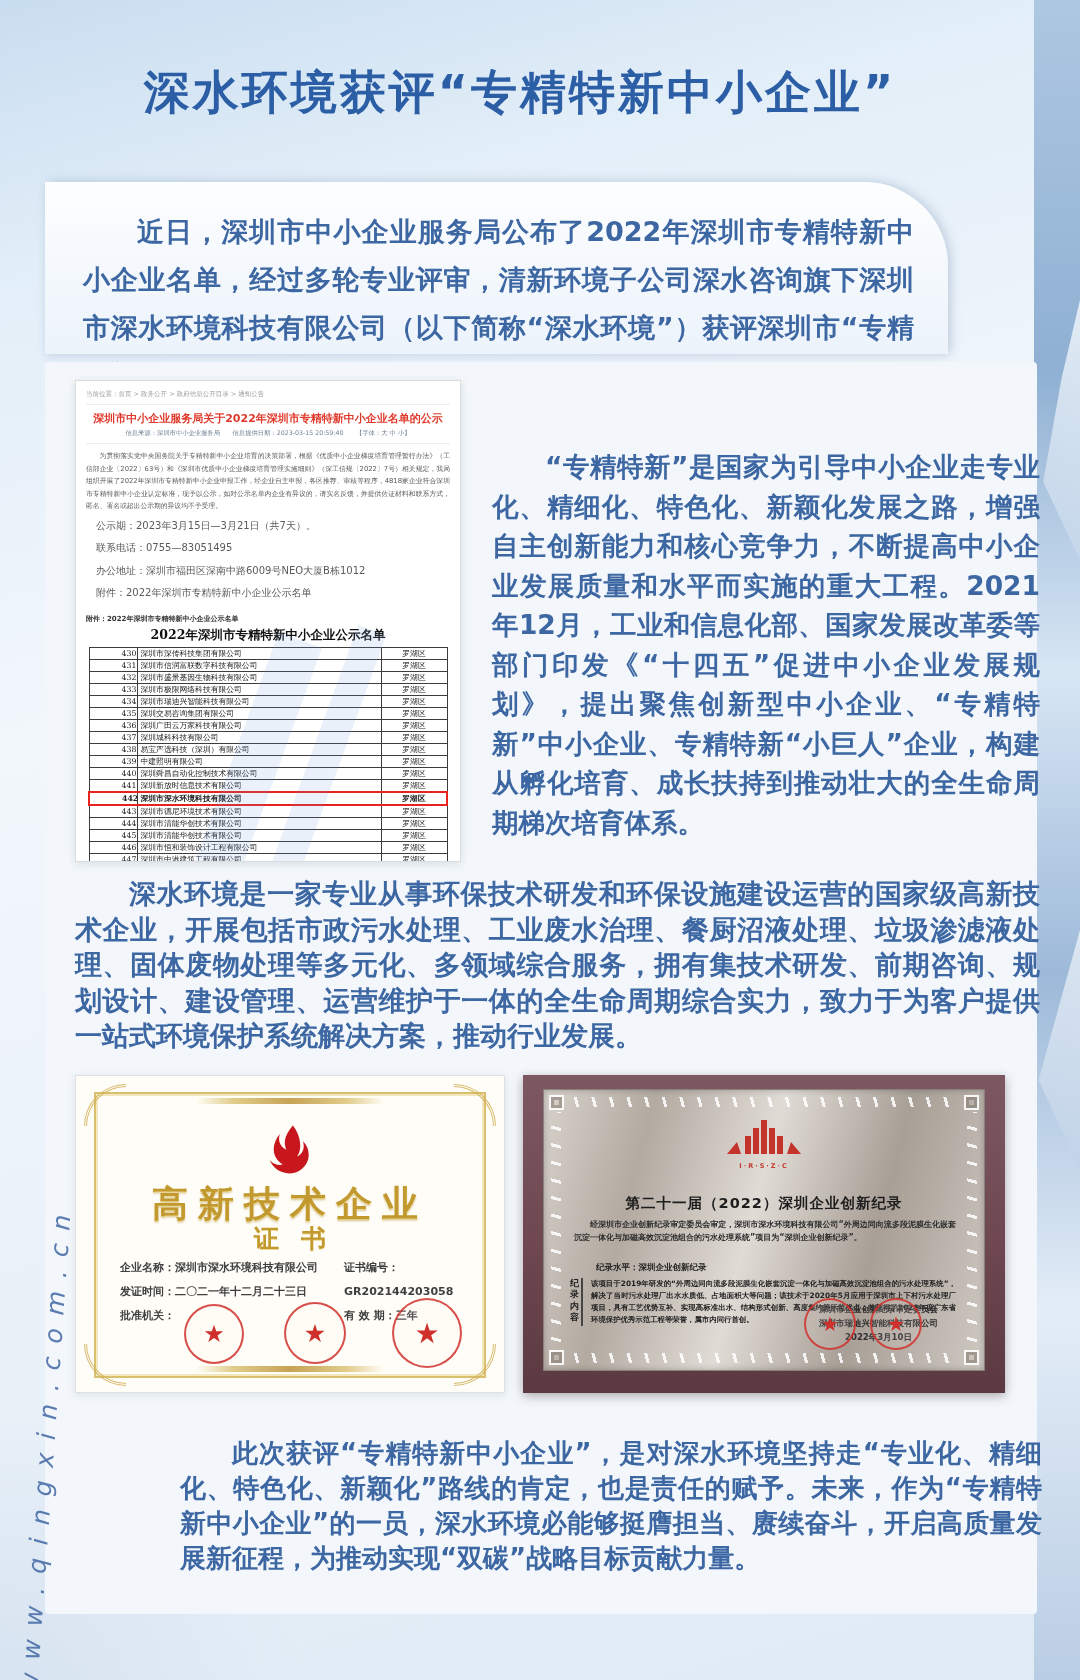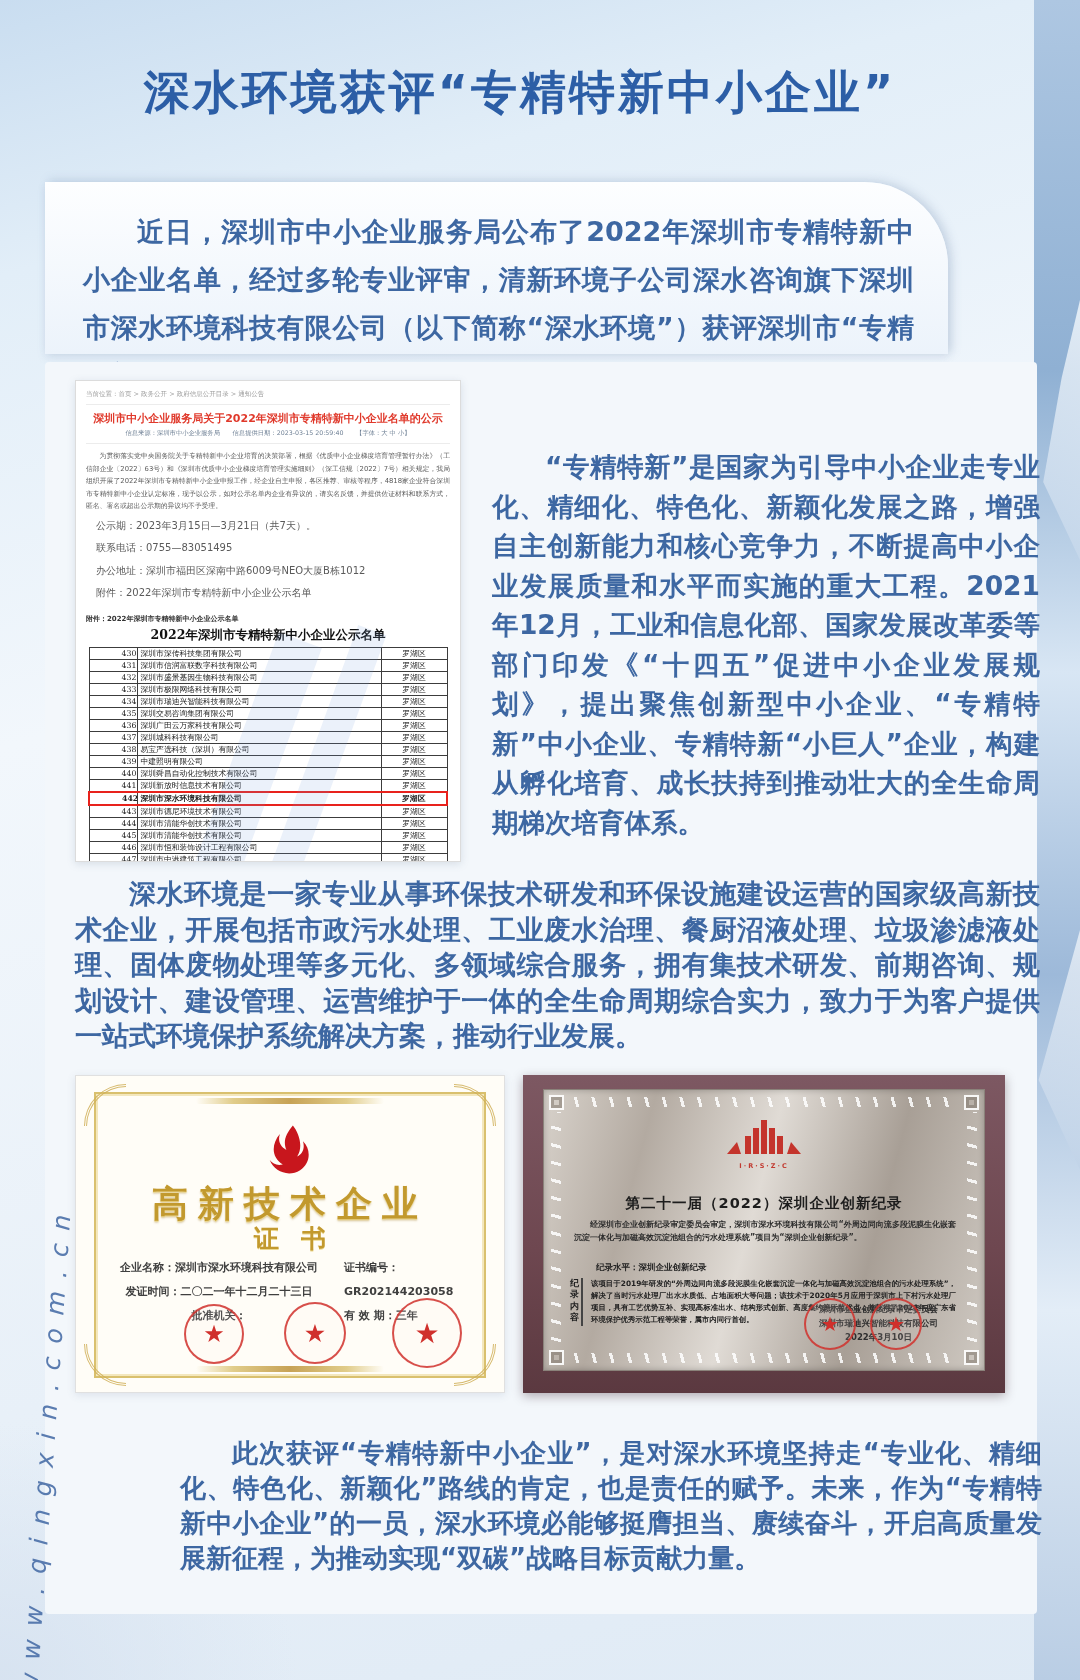--- a/index.html
+++ b/index.html
@@ -92,21 +92,21 @@
     background:linear-gradient(90deg,transparent,#d9c06e 20%,#b98c2e 50%,#d9c06e 80%,transparent); border-radius:3px; opacity:.8; }
   .cert-orn-bottom { position:absolute; bottom:20px; left:120px; right:120px; height:6px;
     background:linear-gradient(90deg,transparent,#d9c06e 20%,#b98c2e 50%,#d9c06e 80%,transparent); border-radius:3px; opacity:.8; }
   .cert-logo { position:absolute; left:0; right:0; top:48px; text-align:center; }
   .cert-title { position:absolute; left:0; right:0; top:104px; text-align:center;
     font-size:36px; font-weight:bold; color:#c2992e; letter-spacing:10px;
     text-shadow:0 1px 0 #ecd993, 0 2px 2px rgba(150,110,20,.35); }
   .cert-sub { position:absolute; left:0; right:0; top:146px; text-align:center;
     font-size:25px; font-weight:bold; color:#c2992e; letter-spacing:22px; text-indent:22px;
     text-shadow:0 1px 0 #ecd993; }
-  .cert-fields { position:absolute; left:44px; top:180px; font-size:11px; font-weight:bold; color:#3f3f3f; line-height:2.2;text-align:center; }
+  .cert-fields { position:absolute; left:44px; top:180px; font-size:11px; font-weight:bold; color:#3f3f3f; line-height:2.2; }
   .cert-fields-r { position:absolute; left:268px; top:180px; font-size:11px; font-weight:bold; color:#3f3f3f; line-height:2.2; }
   .seal { position:absolute; border-radius:50%; border:2.5px solid rgba(208,48,44,.85);
     display:flex; align-items:center; justify-content:center; color:#d0302c; background:rgba(255,240,240,.1); }
   .cert .seal.s1 { left:108px; top:228px; width:60px; height:60px; font-size:24px; }
   .cert .seal.s2 { left:208px; top:226px; width:62px; height:62px; font-size:25px; }
   .cert .seal.s3 { left:316px; top:222px; width:70px; height:70px; font-size:28px; }
 
   
   .plaque { position:absolute; left:523px; top:1075px; width:482px; height:318px;
     background:linear-gradient(180deg,#7d5862 0%,#6e4750 55%,#5b3940 100%);

